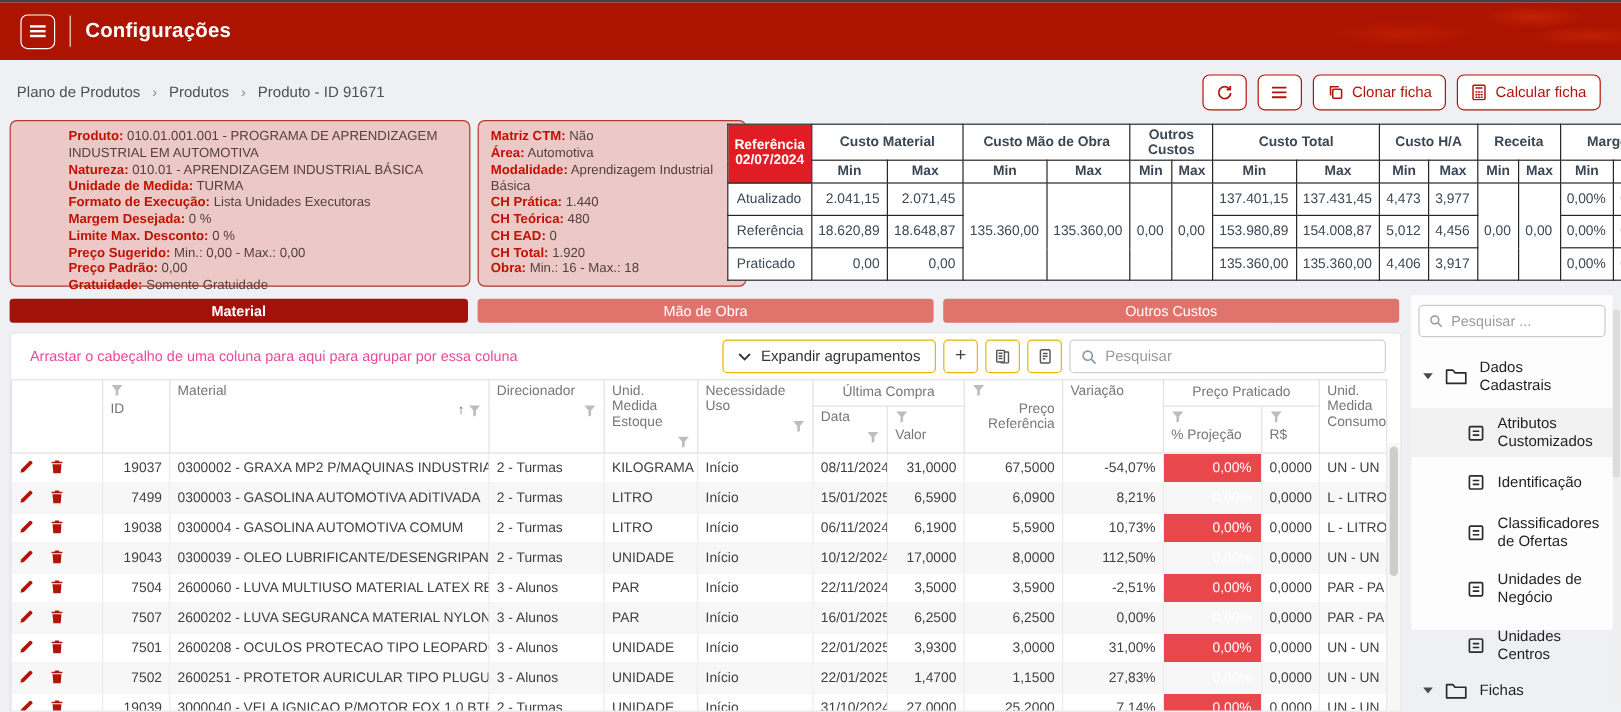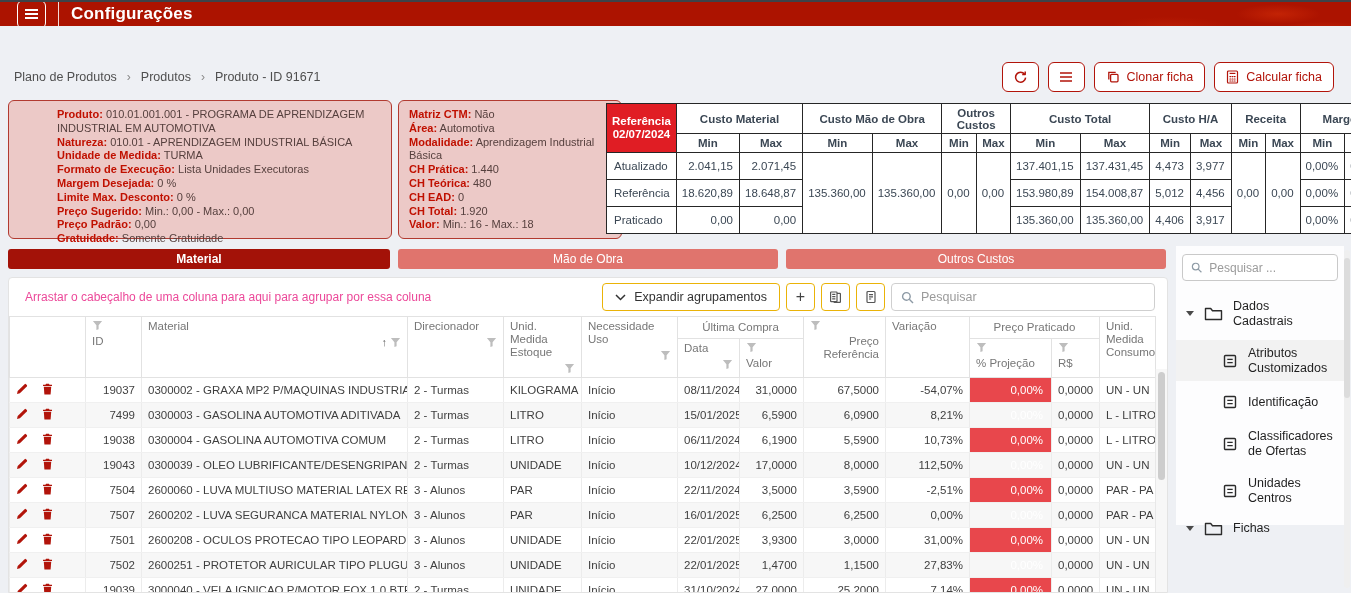--- a/index.html
+++ b/index.html
@@ -2,21 +2,21 @@
 <html><head>
 <meta charset="utf-8">
 <style>
   * { box-sizing: border-box; margin: 0; padding: 0; }
   html,body { width:1351px; height:593px; overflow:hidden; }
   body { font-family:"Liberation Sans", sans-serif; background:#eef0f4; position:relative; }
 
   .top-strip { position:absolute; top:0; left:0; width:1351px; height:2px; background:#3d4349; }
 
   
-  .app-header { position:absolute; top:2px; left:0; width:1351px; height:24px; background:#ac1300;
+  .app-header { position:absolute; top:2px; left:0; width:1351px; height:48px; background:#ac1300;
     display:flex; align-items:center; padding-left:17px; overflow:hidden; }
   .burger { width:29px; height:29px; border:1.5px solid #fff; border-radius:6px; background:transparent;
     display:flex; flex-direction:column; justify-content:center; align-items:center; gap:2.5px; cursor:pointer; }
   .burger i { display:block; width:13px; height:1.6px; background:#fff; }
   .hdr-divider { width:1px; height:26px; background:rgba(255,255,255,.85); margin:0 12px 0 12px; }
   .hdr-title { color:#fff; font-size:17px; font-weight:bold; letter-spacing:.2px; }
   .smudge { position:absolute; right:0; top:0; width:330px; height:40px; pointer-events:none;
     background:
       radial-gradient(60px 14px at 78% 30%, #c32305 0%, rgba(195,35,5,0) 70%),
       radial-gradient(90px 16px at 45% 65%, #bb1d03 0%, rgba(187,29,3,0) 70%),
@@ -179,21 +179,21 @@
     <div class="pline" data-interactable="false"><b data-interactable="false">Gratuidade:</b> <span data-interactable="false">Somente Gratuidade</span></div>
   </section>
 <section class="pinkpanel" id="panel-ctm" data-interactable="false">
     <div class="pline" data-interactable="false"><b data-interactable="false">Matriz CTM:</b> <span data-interactable="false">Não</span></div>
     <div class="pline" data-interactable="false"><b data-interactable="false">Área:</b> <span data-interactable="false">Automotiva</span></div>
     <div class="pline" data-interactable="false"><b data-interactable="false">Modalidade:</b> <span data-interactable="false">Aprendizagem Industrial Básica</span></div>
     <div class="pline" data-interactable="false"><b data-interactable="false">CH Prática:</b> <span data-interactable="false">1.440</span></div>
     <div class="pline" data-interactable="false"><b data-interactable="false">CH Teórica:</b> <span data-interactable="false">480</span></div>
     <div class="pline" data-interactable="false"><b data-interactable="false">CH EAD:</b> <span data-interactable="false">0</span></div>
     <div class="pline" data-interactable="false"><b data-interactable="false">CH Total:</b> <span data-interactable="false">1.920</span></div>
-    <div class="pline" data-interactable="false"><b data-interactable="false">Valor:</b> <span data-interactable="false">Min.: 16 - Max.: 18</span></div>
+    <div class="pline" data-interactable="false"><b data-interactable="false">Obra:</b> <span data-interactable="false">Min.: 16 - Max.: 18</span></div>
   </section>
 
 <table class="cost-table" data-interactable="false">
   <colgroup>
     <col style="width:67px">
       <col style="width:57px">
       <col style="width:57px">
     <col style="width:62px">
       <col style="width:62px">
       <col style="width:38px">
@@ -697,20 +697,27 @@
           <rect x="2.5" y="2.5" width="11" height="11" rx="1"></rect>
           <path d="M5.3 6.4h5.4M5.3 9.6h5.4"></path>
         </svg>
         <span class="lbl" data-interactable="false">Classificadores de Ofertas</span>
       </div>
       <div class="tnode doc" data-interactable="true">
         <svg data-interactable="false" width="16" height="16" viewBox="0 0 16 16" fill="none" stroke="#2b2b2b" stroke-width="1.4">
           <rect x="2.5" y="2.5" width="11" height="11" rx="1"></rect>
           <path d="M5.3 6.4h5.4M5.3 9.6h5.4"></path>
         </svg>
+        <span class="lbl" data-interactable="false">Unidades de Negócio</span>
+      </div>
+      <div class="tnode doc" data-interactable="true">
+        <svg data-interactable="false" width="16" height="16" viewBox="0 0 16 16" fill="none" stroke="#2b2b2b" stroke-width="1.4">
+          <rect x="2.5" y="2.5" width="11" height="11" rx="1"></rect>
+          <path d="M5.3 6.4h5.4M5.3 9.6h5.4"></path>
+        </svg>
         <span class="lbl" data-interactable="false">Unidades Centros</span>
       </div>
       <div class="tnode folder" data-interactable="true">
         <span class="caret" data-interactable="true"></span>
         <svg data-interactable="false" width="19" height="15" viewBox="0 0 19 15" fill="none" stroke="#2b2b2b" stroke-width="1.4">
           <path d="M1.5 13.5V2.5h5.2L8.5 4.7h9V13.5H1.5z" stroke-linejoin="round"></path>
         </svg>
         <span class="lbl" data-interactable="false">Fichas</span>
       </div>
     </div>

